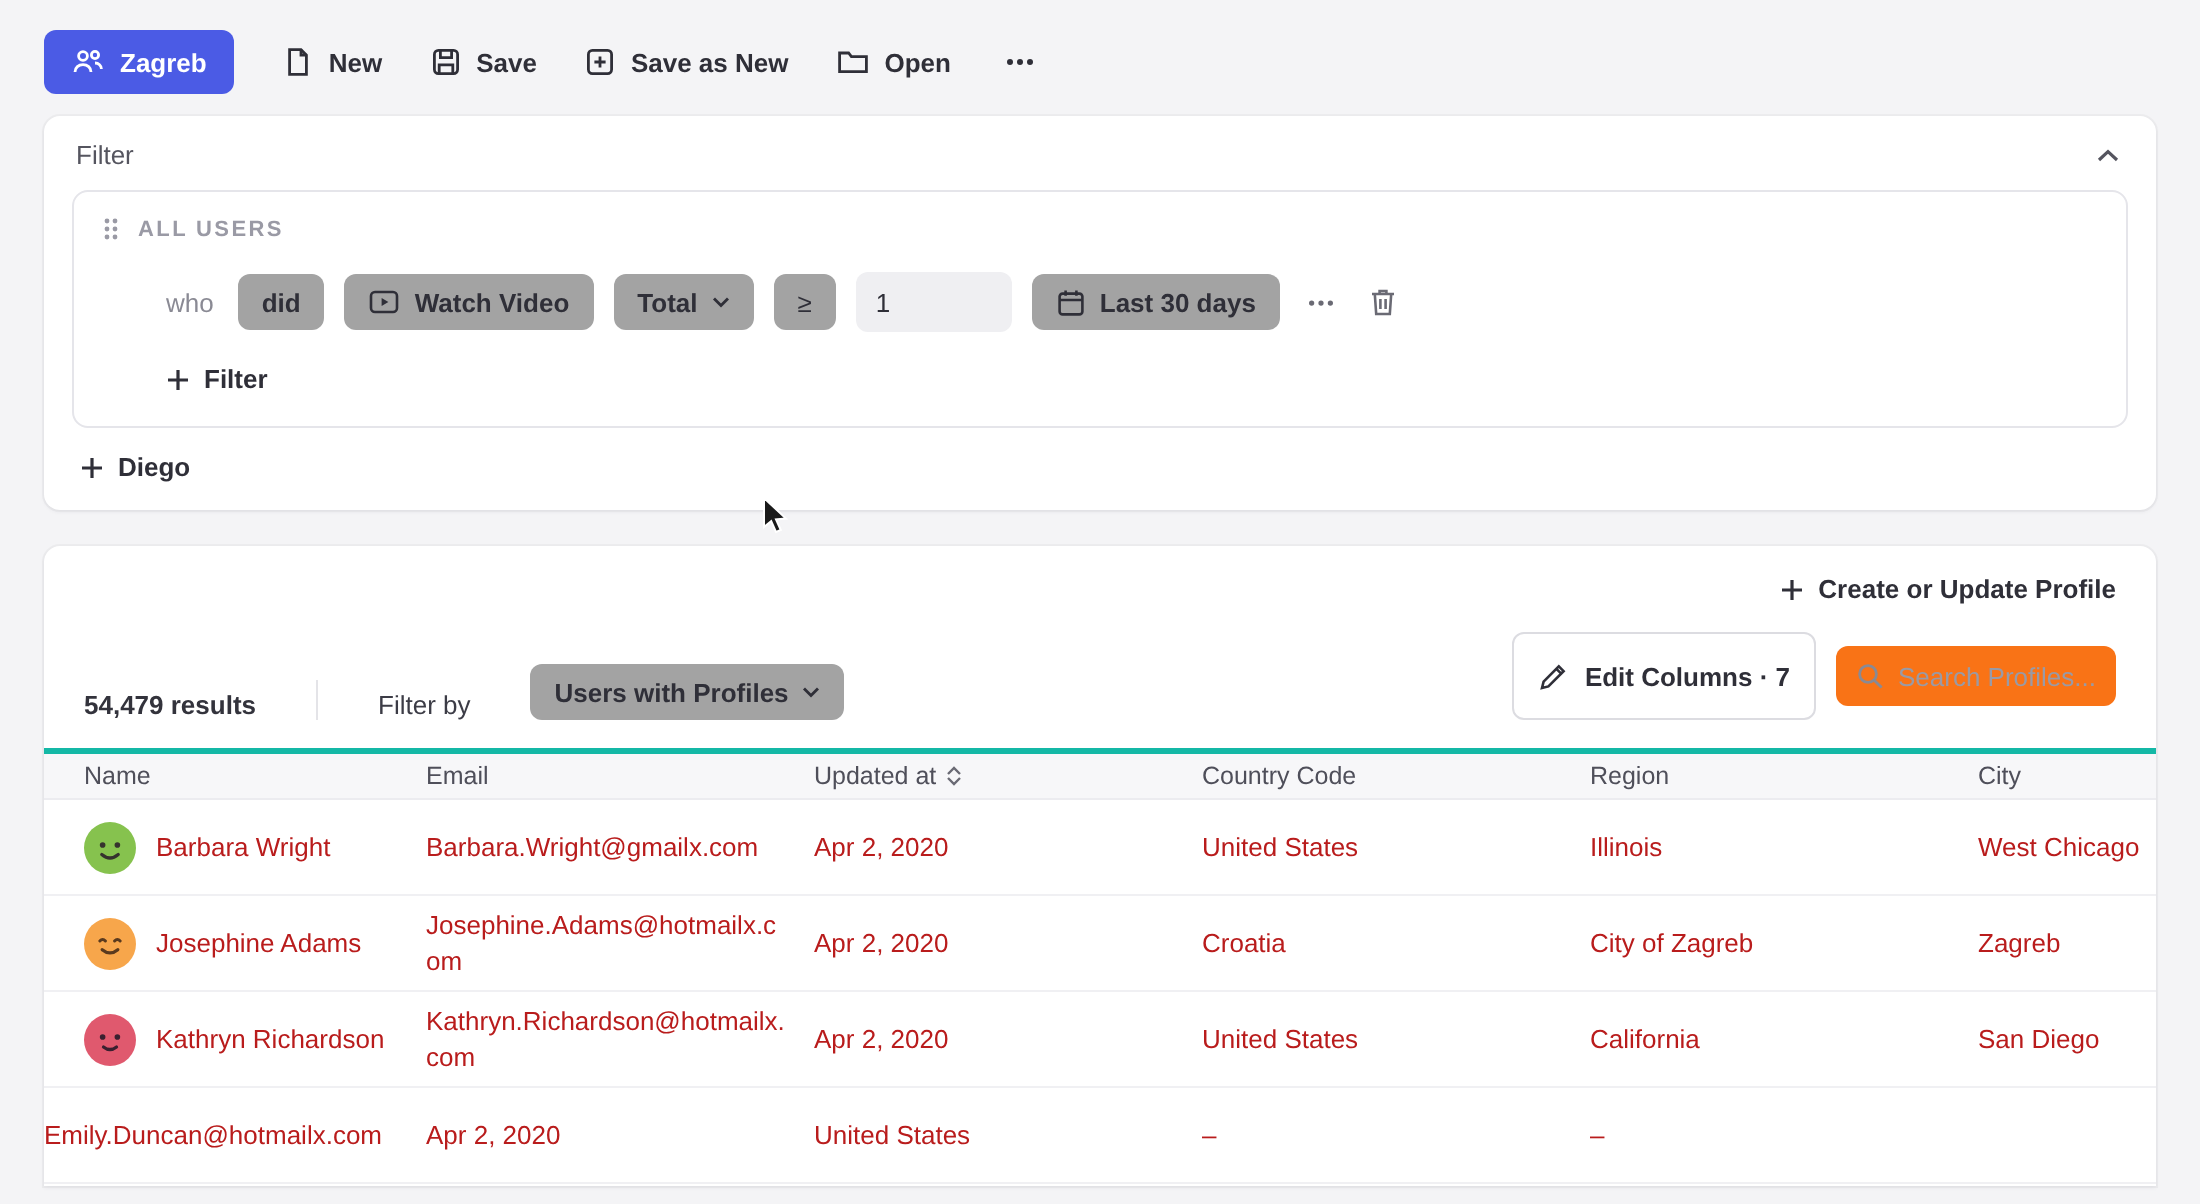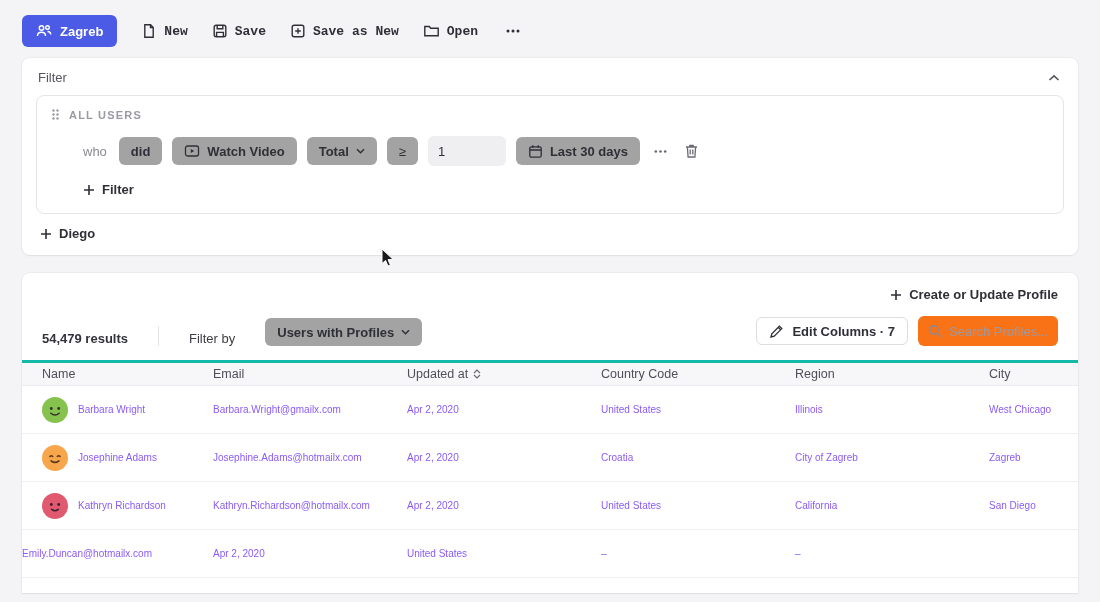--- a/index.html
+++ b/index.html
@@ -21,21 +21,21 @@
   .top-actions { display:flex; align-items:center; gap:24px; }
   .btn-primary {
     display:flex; align-items:center; gap:8px;
     background:#4b5be5; color:#fff; border:none; border-radius:6px;
     font-size:13px; font-weight:700; padding:8px 14px; cursor:pointer;
     font-family:inherit;
   }
   .btn-ghost {
     display:flex; align-items:center; gap:7px;
     background:transparent; border:none; cursor:pointer;
-    font-size:13px; font-weight:700; color:#2f2f38; font-family:Liberation Mono, monospace;
+    font-size:13px; font-weight:700; color:#2f2f38; font-family:Liberation Sans, sans-serif;
   }
   .icon { flex:0 0 auto; }
 
   
   .card {
     background:#fff; border-radius:8px; margin:0 22px;
     box-shadow:0 1px 2px rgba(40,40,60,.06), 0 0 0 1px rgba(40,40,60,.04);
   }
 
   
@@ -74,21 +74,21 @@
   
   .results-card { margin-top:18px; border-radius:8px 8px 0 0; padding-top:12px; min-height:320px; }
   .create-row { display:flex; justify-content:flex-end; padding:2px 20px 4px 20px; }
   .controls-row { display:flex; align-items:flex-end; padding:10px 20px 14px 20px; gap:30px; }
   .results-count { font-size:13px; font-weight:700; color:#33333c; }
   .v-divider { width:1px; height:20px; background:#e4e4e8; }
   .filter-by-label { font-size:13px; color:#3c3c46; }
   .controls-right { margin-left:auto; display:flex; align-items:center; gap:10px; }
   .btn-outline {
     display:flex; align-items:center; gap:8px;
-    background:#fff; border:1px solid #dcdce1; border-radius:6px; height:28px;
+    background:#fff; border:1px solid #dcdce1; border-radius:6px; height:44px;
     padding:0 12px; font-size:13px; font-weight:700; color:#2f2f38;
     cursor:pointer; font-family:inherit;
   }
   .search-box {
     display:flex; align-items:center; gap:7px;
     background:#f97316; border-radius:6px; height:30px; width:140px; padding:0 10px;
   }
   .search-box input {
     background:transparent; border:none; outline:none; width:100%;
     font-size:13px; color:#3c3c46; font-family:inherit;
@@ -101,21 +101,21 @@
     display:grid;
     grid-template-columns:191px 194px 194px 194px 194px 1fr;
     align-items:center;
   }
   .t-head {
     background:#f7f7f9; border-top:3px solid #14b8a6; border-bottom:1px solid #ececf0;
     height:26px;
   }
   .t-head .t-cell { font-size:12.5px; color:#4f4f5a; }
   .t-cell {
-    font-size:10px; color:#8b5cf6; padding-right:12px;
+    font-size:13px; color:#b91c1c; padding-right:12px;
     white-space:nowrap; overflow:hidden;
   }
   .t-cell.first { padding-left:20px; }
   .t-cell.email { white-space:normal; word-break:break-all; line-height:1.35; }
   .data-row { min-height:48px; border-bottom:1px solid #f0f0f3; }
   .name-cell { display:flex; align-items:center; gap:10px; white-space:nowrap; }
   .avatar {
     width:26px; height:26px; border-radius:50%; flex:0 0 auto; overflow:hidden;
   }
   .sort-wrap { display:inline-flex; flex-direction:column; margin-left:5px; vertical-align:middle; gap:0px; }

